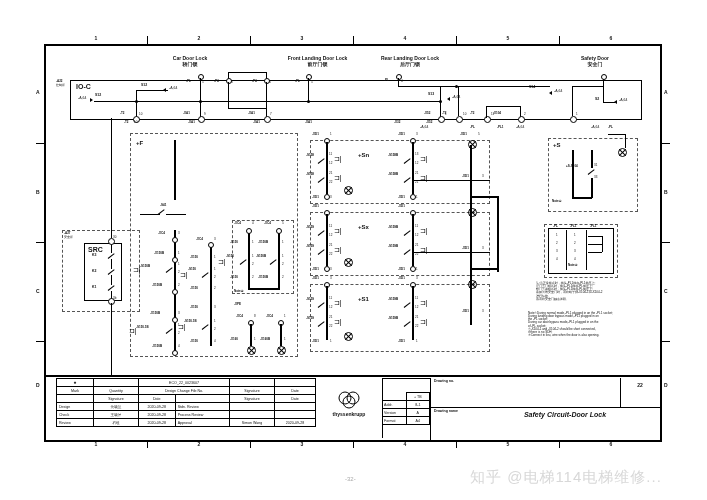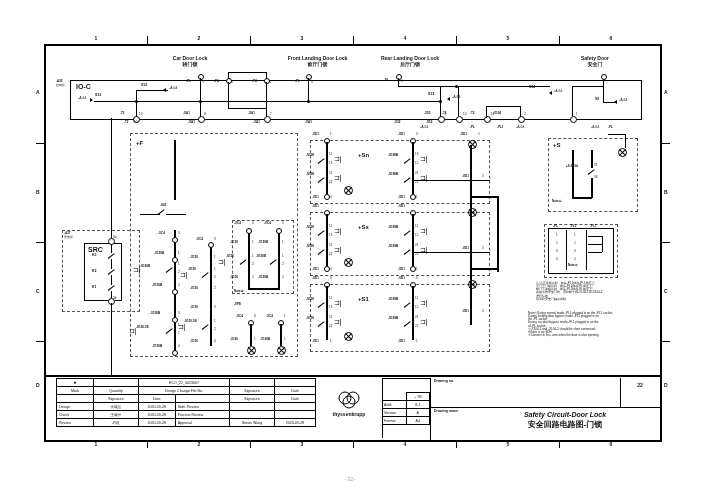--- a/index.html
+++ b/index.html
@@ -640,17 +640,17 @@
     </table>
   <div class="ln hl" style="left:382px;top:378px;width:48px;"></div>
   <div class="ln vl" style="left:430px;top:378px;height:62px;"></div>
 
   <div class="ln hl" style="left:430px;top:407px;width:230px;"></div>
   <div class="txt t35 b" style="left:434px;top:380px;">Drawing no.</div>
   <div class="ln vl" style="left:620px;top:378px;height:29px;"></div>
   <div class="txt t5 b ctr" style="left:620px;top:383px;width:40px;">22</div>
   <div class="txt t35 b" style="left:434px;top:410px;">Drawing name</div>
   <div class="txt t7 b i ctr" style="left:470px;top:411px;width:190px;">Safety Circuit-Door Lock</div>
-  <div class="txt t8 b ctr" style="left:470px;top:421px;width:190px;">安全回路电路图-门锁</div>
 
   <div class="pg" style="left:345px;top:476px;">-32-</div>
+  <div class="wm" style="left:470px;top:468px;">知乎 @电梯114电梯维修...</div>
 
 </div>
 
 </body></html>

